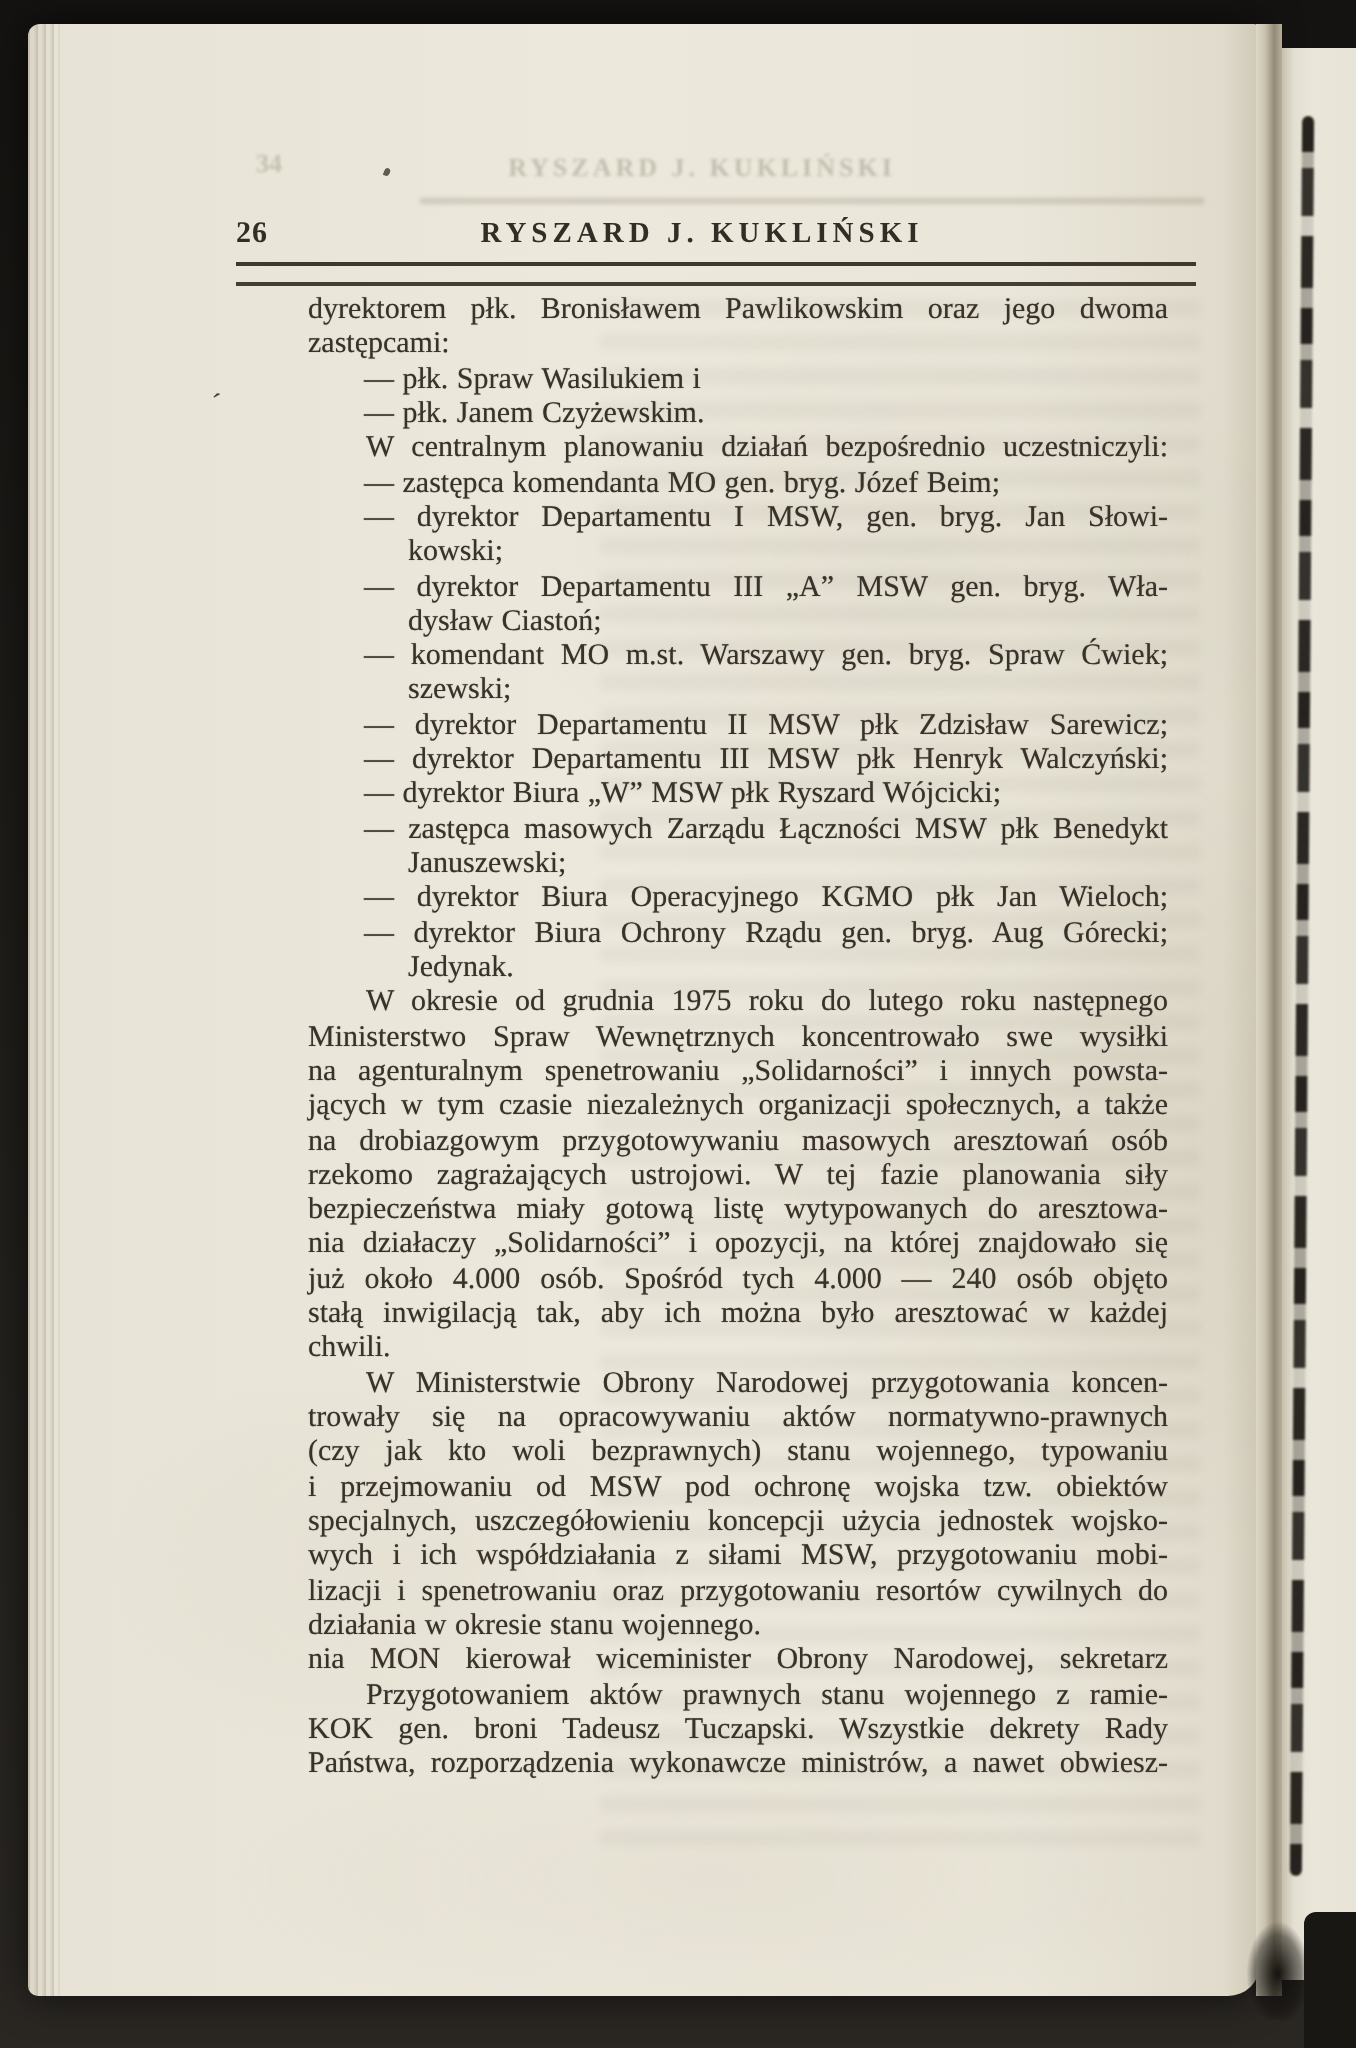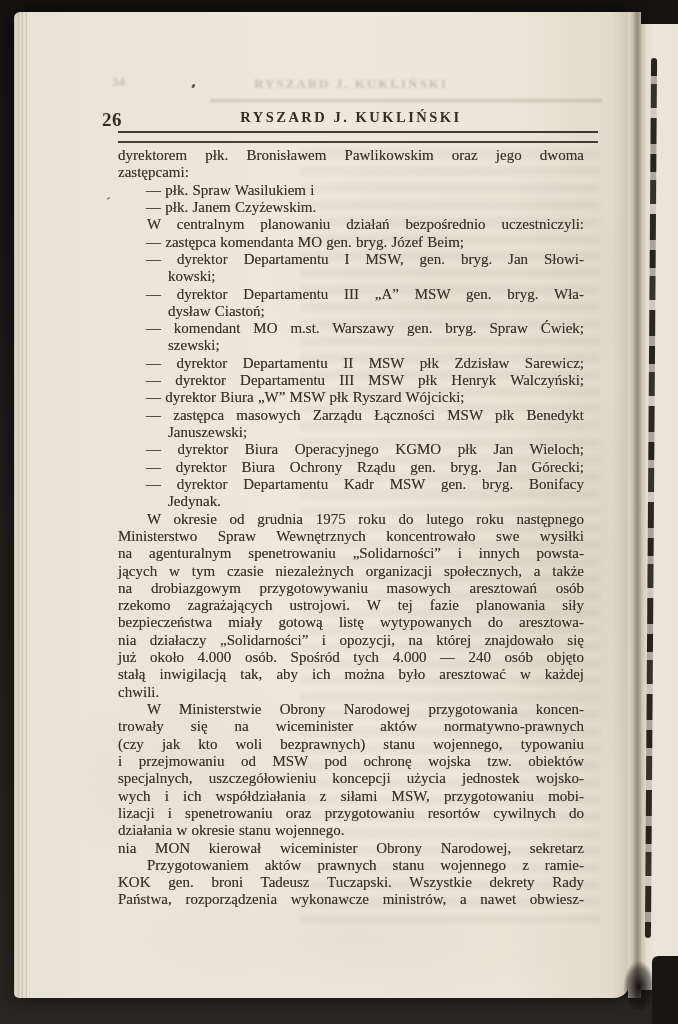--- a/index.html
+++ b/index.html
@@ -30,59 +30,59 @@
       radial-gradient(ellipse 340px 120px at 55% 94%,rgba(185,176,150,.12),transparent 70%);
     border-radius:6px 3px 16px 5px;
   }
   #ghost-columns{
     left:300px;top:150px;width:300px;height:780px;pointer-events:none;opacity:.05;
     background:repeating-linear-gradient(180deg,rgba(80,70,55,.9) 0 8px,transparent 8px 17px);
     filter:blur(2px);
   }
   
   #page-number{
-    left:102px;top:109px;width:40px;
-    font-size:19px;font-weight:bold;color:#332d25;letter-spacing:.5px;
+    left:118px;top:109px;width:40px;
+    font-size:15px;font-weight:bold;color:#332d25;letter-spacing:.5px;
   }
   #running-header{
     left:118px;top:109px;width:466px;text-align:center;
     font-size:14.5px;font-weight:bold;color:#332d25;letter-spacing:2.5px;
   }
   #header-rule{
     left:118px;top:131px;width:480px;height:8px;
     border-top:2px solid #3e382f;border-bottom:2px solid #443e35;
   }
   
   #ghost-header-text{
     left:118px;top:76px;width:466px;text-align:center;
     font-size:13px;font-weight:bold;letter-spacing:2px;
     color:rgba(95,85,62,.28);filter:blur(.9px);
   }
   #ghost-rule{
     left:210px;top:99px;width:392px;height:3px;
     background:rgba(95,85,62,.20);filter:blur(1.1px);
   }
   #ghost-page-number{
-    left:112px;top:74px;font-size:13px;font-weight:bold;
+    left:128px;top:74px;font-size:13px;font-weight:bold;
     color:rgba(95,85,62,.26);filter:blur(.9px);
   }
   #stray-accent-mark{
     left:105px;top:195px;font-size:15px;color:#474138;transform:rotate(8deg);
   }
   #ink-speck{
     left:192px;top:84px;width:3px;height:4px;border-radius:50% 50% 50% 0;
     background:rgba(62,56,45,.8);transform:rotate(20deg);
   }
   
   #text-column{
     left:118px;top:147px;width:466px;
     font-size:15px;color:#38322a;word-spacing:.5px;
     text-shadow:0 0 .5px rgba(56,48,40,.55);
   }
-  .line{height:17.32px;line-height:17.32px;white-space:normal;overflow:visible;text-align:left;}
+  .line{height:17.32px;line-height:17.32px;white-space:normal;overflow:visible;text-align:left;margin-left:36px;}
   .line.j{text-align:justify;text-align-last:justify;}
   .line.i{text-indent:29px;}
   .line.d{padding-left:28px;}
   .line.c{padding-left:50px;}
   
   #page-gutter{
     left:628px;top:12px;width:13px;height:986px;
     background:linear-gradient(90deg,#ddd7c8 0%,#c9c2af 35%,#948b77 70%,#b6ae9a 100%);
   }
   #next-page-edge{
@@ -137,36 +137,35 @@
     <div class="line d j">— dyrektor Departamentu III „A” MSW gen. bryg. Wła-</div>
     <div class="line c">dysław Ciastoń;</div>
     <div class="line d j">— komendant MO m.st. Warszawy gen. bryg. Spraw Ćwiek;</div>
     <div class="line c">szewski;</div>
     <div class="line d j">— dyrektor Departamentu II MSW płk Zdzisław Sarewicz;</div>
     <div class="line d j">— dyrektor Departamentu III MSW płk Henryk Walczyński;</div>
     <div class="line d">— dyrektor Biura „W” MSW płk Ryszard Wójcicki;</div>
     <div class="line d j">— zastępca masowych Zarządu Łączności MSW płk Benedykt</div>
     <div class="line c">Januszewski;</div>
     <div class="line d j">— dyrektor Biura Operacyjnego KGMO płk Jan Wieloch;</div>
-    <div class="line d j">— dyrektor Biura Ochrony Rządu gen. bryg. Jan Górecki;</div>
-    <div class="line d j">— dyrektor Departamentu Kadr MSW gen. bryg. Bonifacy</div>
+    <div class="line d j">— dyrektor Biura Ochrony Rządu gen. bryg. Aug Górecki;</div>
     <div class="line c">Jedynak.</div>
     <div class="line i j">W okresie od grudnia 1975 roku do lutego roku następnego</div>
     <div class="line j">Ministerstwo Spraw Wewnętrznych koncentrowało swe wysiłki</div>
     <div class="line j">na agenturalnym spenetrowaniu „Solidarności” i innych powsta-</div>
     <div class="line j">jących w tym czasie niezależnych organizacji społecznych, a także</div>
     <div class="line j">na drobiazgowym przygotowywaniu masowych aresztowań osób</div>
     <div class="line j">rzekomo zagrażających ustrojowi. W tej fazie planowania siły</div>
     <div class="line j">bezpieczeństwa miały gotową listę wytypowanych do aresztowa-</div>
     <div class="line j">nia działaczy „Solidarności” i opozycji, na której znajdowało się</div>
     <div class="line j">już około 4.000 osób. Spośród tych 4.000 — 240 osób objęto</div>
     <div class="line j">stałą inwigilacją tak, aby ich można było aresztować w każdej</div>
     <div class="line">chwili.</div>
     <div class="line i j">W Ministerstwie Obrony Narodowej przygotowania koncen-</div>
-    <div class="line j">trowały się na wiceminister aktów normatywno-prawnych</div>
+    <div class="line j">trowały się na opracowywaniu aktów normatywno-prawnych</div>
     <div class="line j">(czy jak kto woli bezprawnych) stanu wojennego, typowaniu</div>
     <div class="line j">i przejmowaniu od MSW pod ochronę wojska tzw. obiektów</div>
     <div class="line j">specjalnych, uszczegółowieniu koncepcji użycia jednostek wojsko-</div>
     <div class="line j">wych i ich współdziałania z siłami MSW, przygotowaniu mobi-</div>
     <div class="line j">lizacji i spenetrowaniu oraz przygotowaniu resortów cywilnych do</div>
     <div class="line">działania w okresie stanu wojennego.</div>
     <div class="line j">nia MON kierował wiceminister Obrony Narodowej, sekretarz</div>
     <div class="line i j">Przygotowaniem aktów prawnych stanu wojennego z ramie-</div>
     <div class="line j">KOK gen. broni Tadeusz Tuczapski. Wszystkie dekrety Rady</div>
     <div class="line j">Państwa, rozporządzenia wykonawcze ministrów, a nawet obwiesz-</div>

